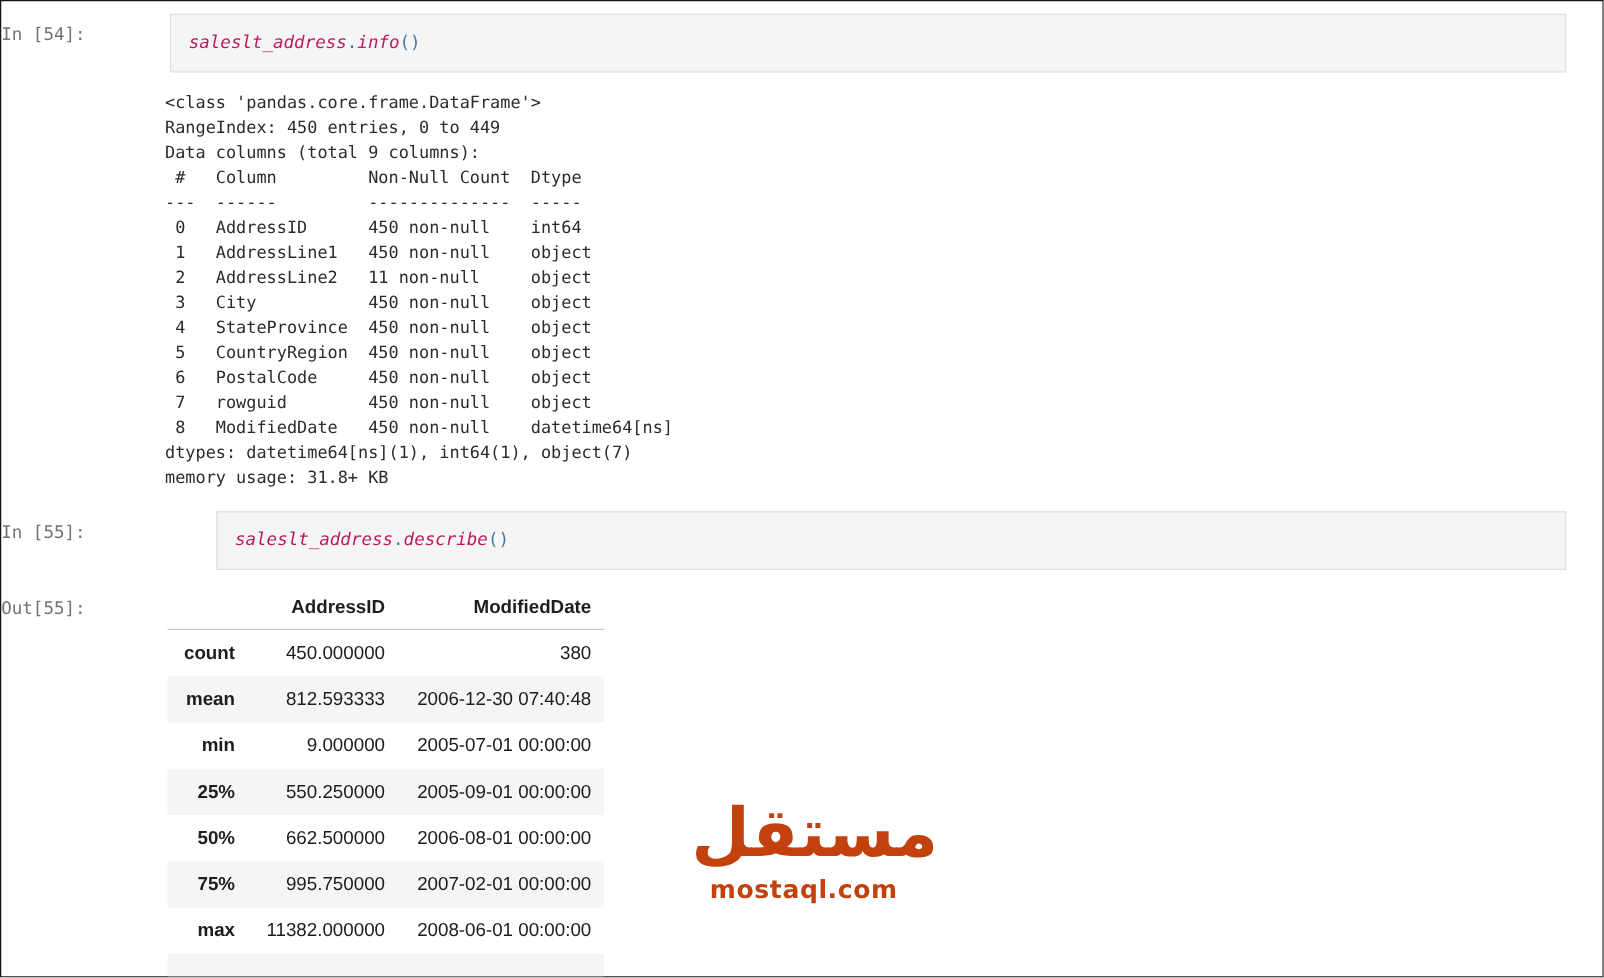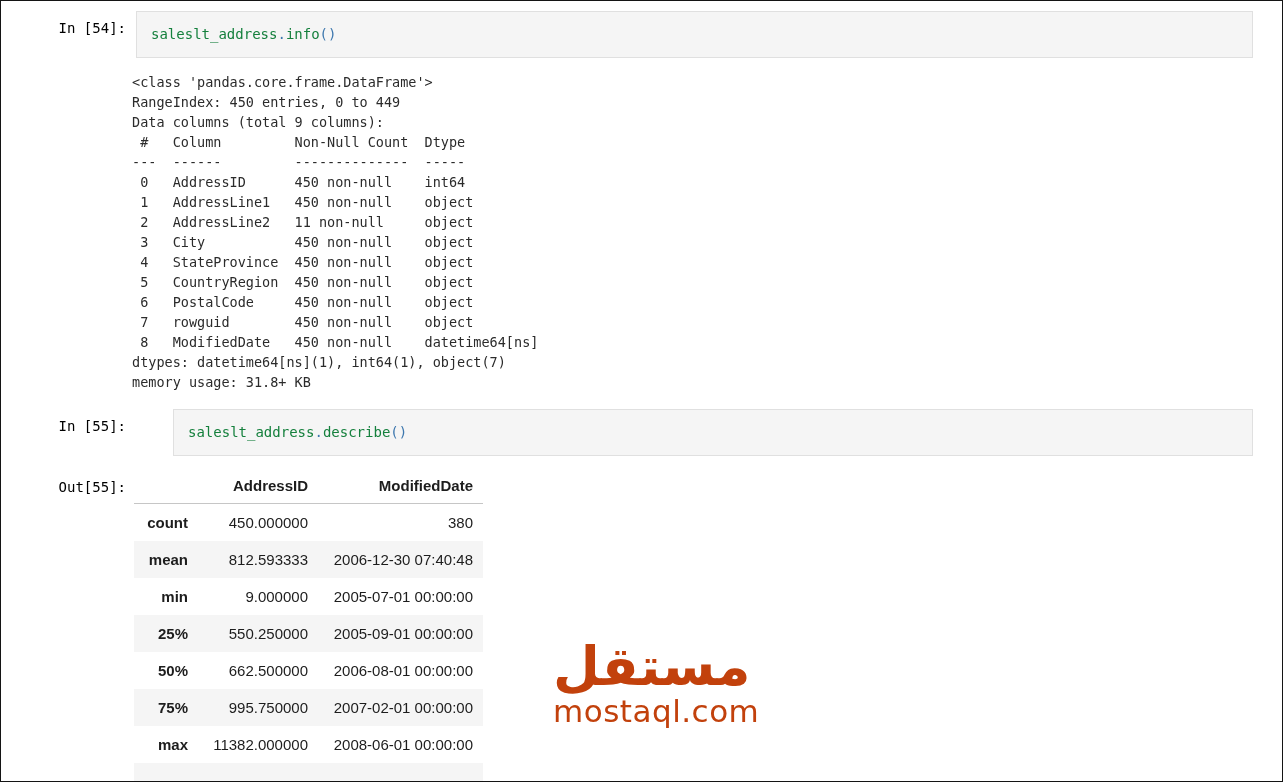--- a/index.html
+++ b/index.html
@@ -10,42 +10,42 @@
     height: 782px;
     background: #ffffff;
     border: 1px solid #141414;
     overflow: hidden;
     font-family: "Liberation Sans", sans-serif;
   }
   .cell-row { display: flex; align-items: flex-start; }
   .prompt-col {
     flex: 0 0 135px;
     width: 135px;
-    text-align: right;
+    text-align: left;
     padding-right: 10px;
     padding-top: 9px;
     font-family: "DejaVu Sans Mono", monospace;
     font-size: 14px;
-    color: #000000;
+    color: #737373;
     white-space: pre;
     user-select: none;
   }
   .input-box {
     flex: 1;
     margin-right: 29px;
     background: #f5f5f5;
     border: 1px solid #e0e0e0;
     padding: 13px 14px 14px 14px;
     font-family: "DejaVu Sans Mono", monospace;
     font-size: 14px;
     line-height: 18px;
     color: #2c3b4d;
     cursor: text;
   }
-  .tok-ident { color: #15803d; }
+  .tok-ident { color: #be185d; font-style: italic; }
   .tok-op { color: #3d77ae; }
   .output-pre {
     margin: 14px 0 0 131px;
     font-family: "DejaVu Sans Mono", monospace;
     font-size: 13.5px;
     line-height: 20px;
     color: #2b2b2b;
     white-space: pre;
   }
   .cell-1 { margin-top: 10px; }
@@ -89,22 +89,22 @@
     pointer-events: none;
   }
   .watermark .logo {
     font-family: "DejaVu Sans", sans-serif;
     font-weight: bold;
     font-size: 54px;
     line-height: 60px;
   }
   .watermark .site {
     font-family: "DejaVu Sans", sans-serif;
-    font-weight: normal;
-    font-size: 31px;
+    font-weight: bold;
+    font-size: 20px;
     line-height: 28px;
     letter-spacing: 0.5px;
   }
 </style>
 </head>
 <body>
 
 <div class="frame">
 
   <div class="cell-row cell-1">

